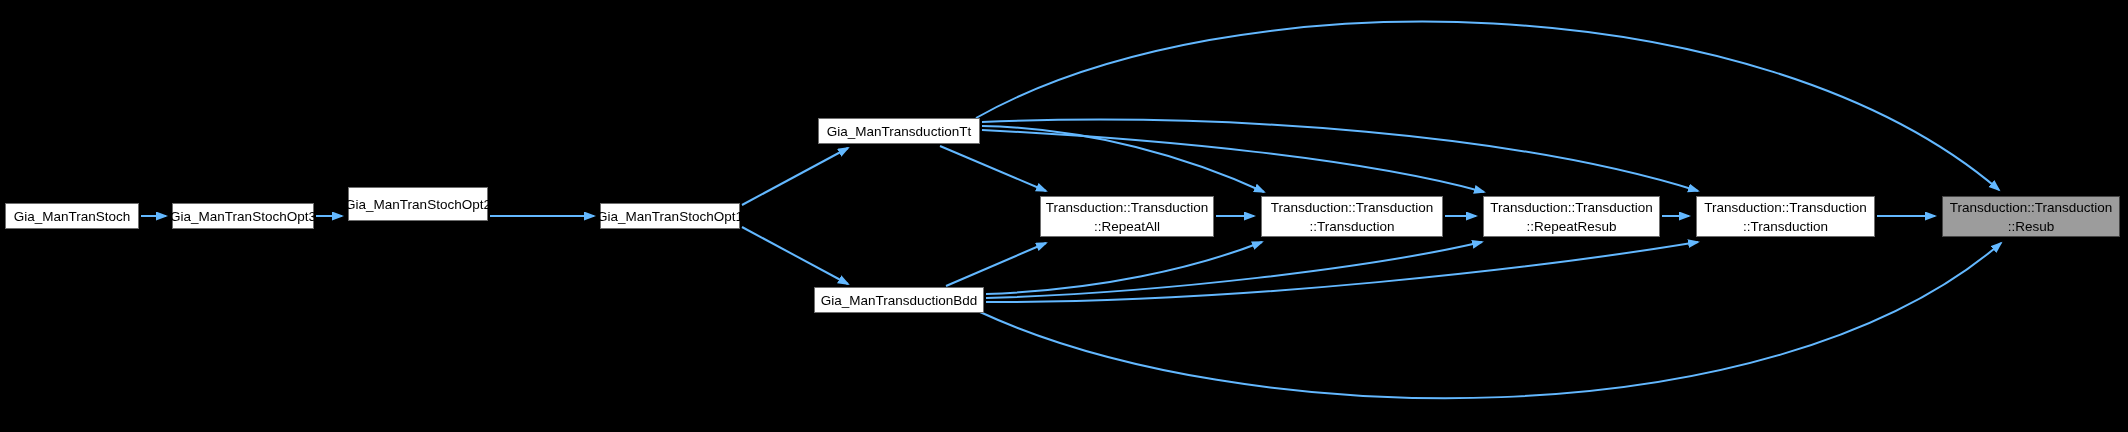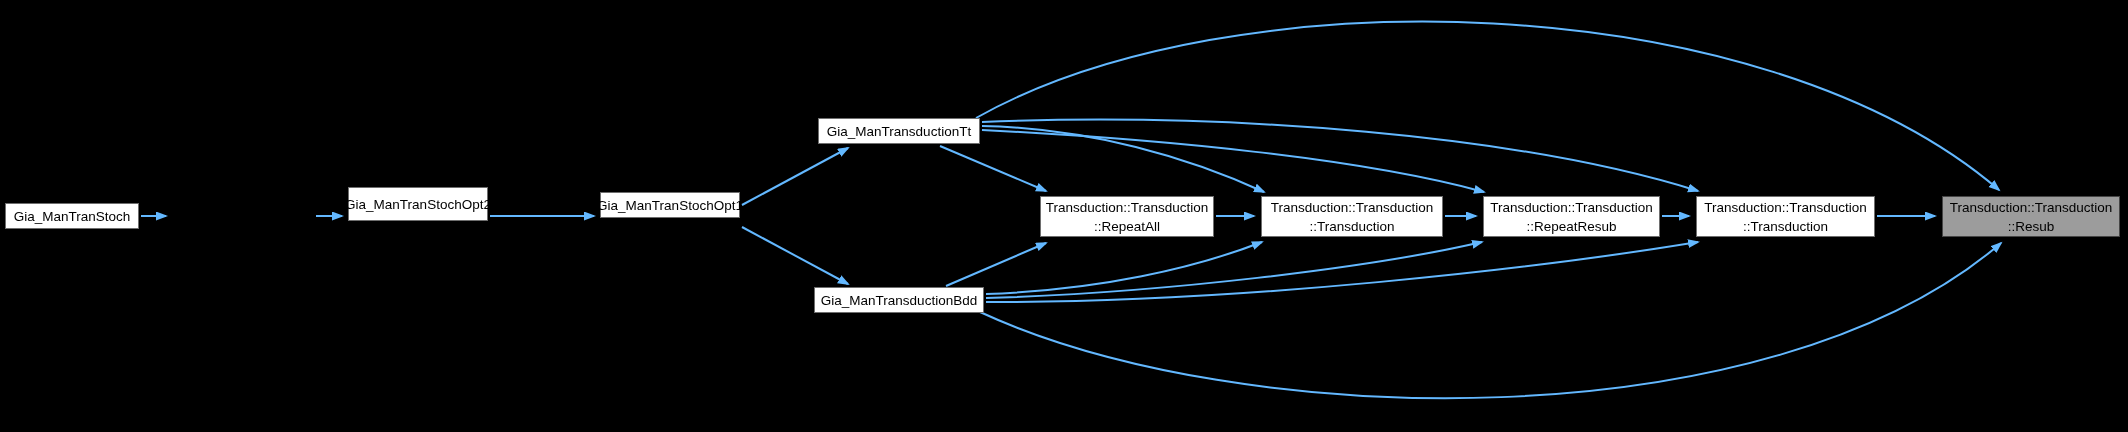--- a/index.html
+++ b/index.html
@@ -60,26 +60,29 @@
     <path class="edge" marker-end="url(#arrow)" d="M1216,216 L1254,216"></path>
     <path class="edge" marker-end="url(#arrow)" d="M1445,216 L1476,216"></path>
     <path class="edge" marker-end="url(#arrow)" d="M1662,216 L1689,216"></path>
     <path class="edge" marker-end="url(#arrow)" d="M1877,216 L1935,216"></path>
   </svg>
 
   <div class="node" style="left:5px;top:203px;width:134px;height:26px;">
     <span>Gia_ManTranStoch</span>
   </div>
 
+  <div class="node" style="left:172px;top:203px;width:142px;height:26px;">
+    <span>Gia_ManTranStochOpt3</span>
+  </div>
 
   <div class="node" style="left:348px;top:187px;width:140px;height:34px;">
     <span>Gia_ManTranStochOpt2</span>
   </div>
 
-  <div class="node" style="left:600px;top:192px;width:140px;height:26px;">
+  <div class="node" style="left:600px;top:203px;width:140px;height:26px;">
     <span>Gia_ManTranStochOpt1</span>
   </div>
 
   <div class="node" style="left:814px;top:287px;width:170px;height:26px;">
     <span>Gia_ManTransductionBdd</span>
   </div>
 
   <div class="node" style="left:818px;top:118px;width:162px;height:26px;">
     <span>Gia_ManTransductionTt</span>
   </div>

